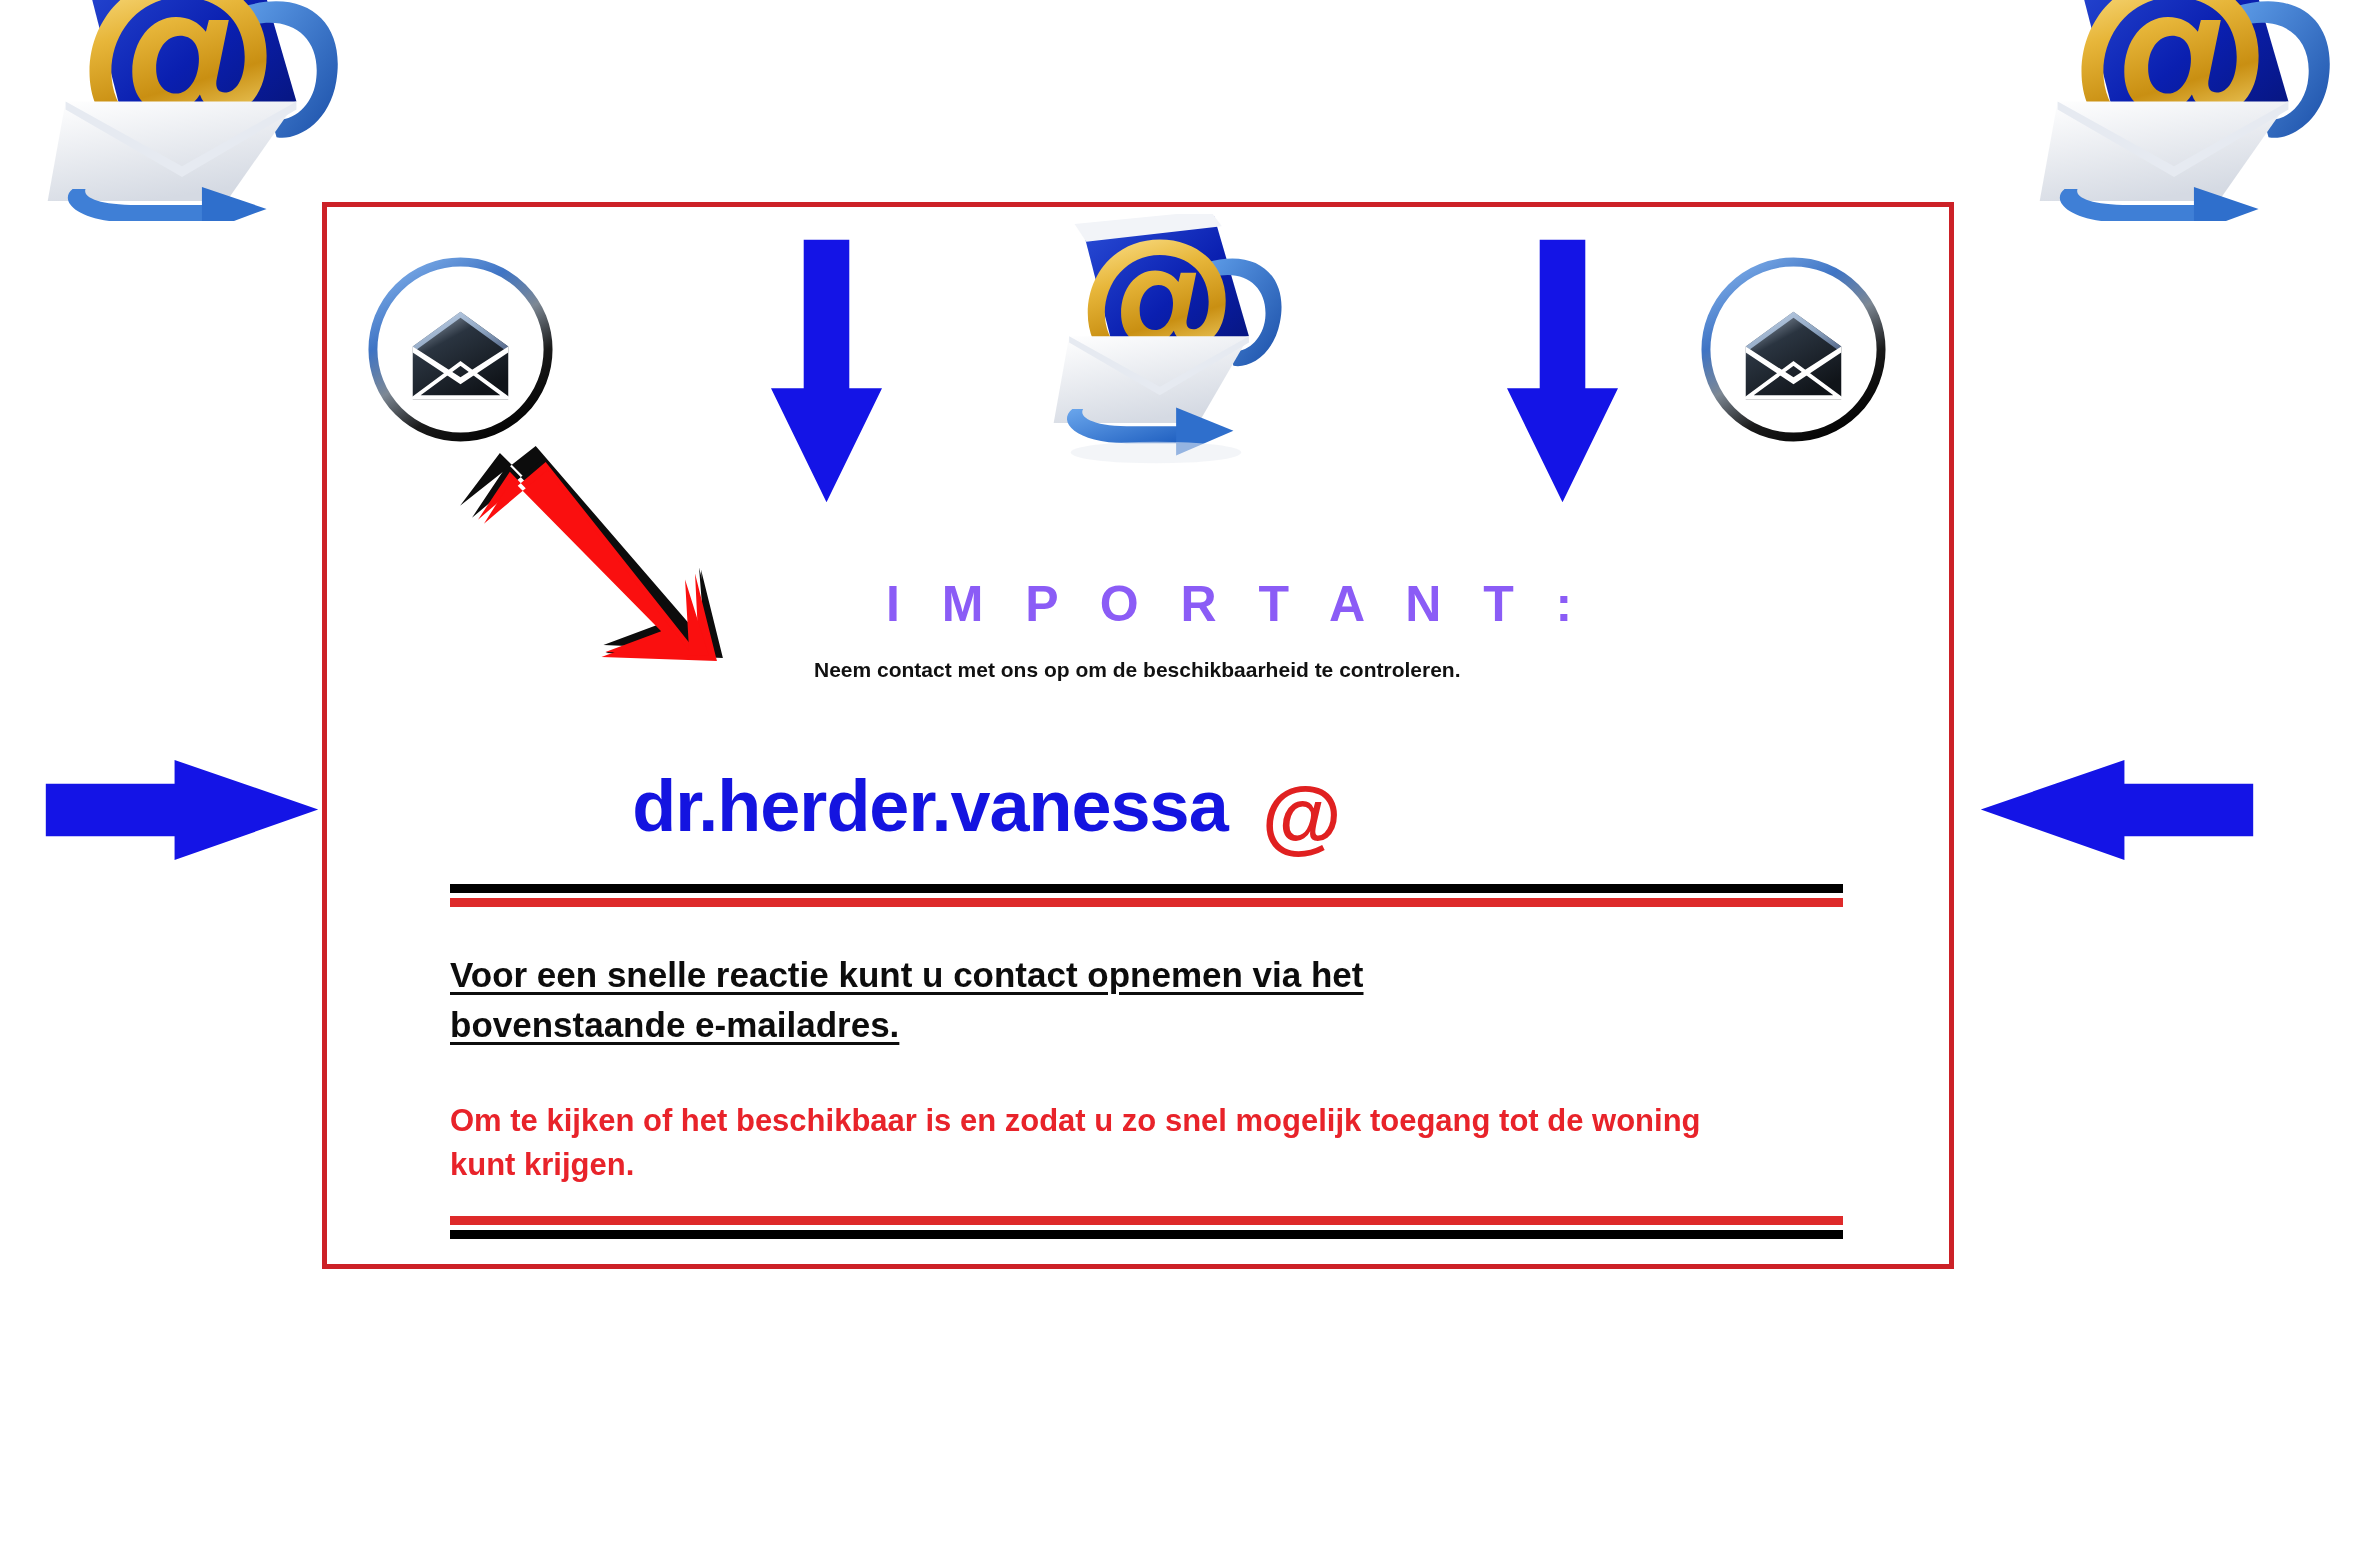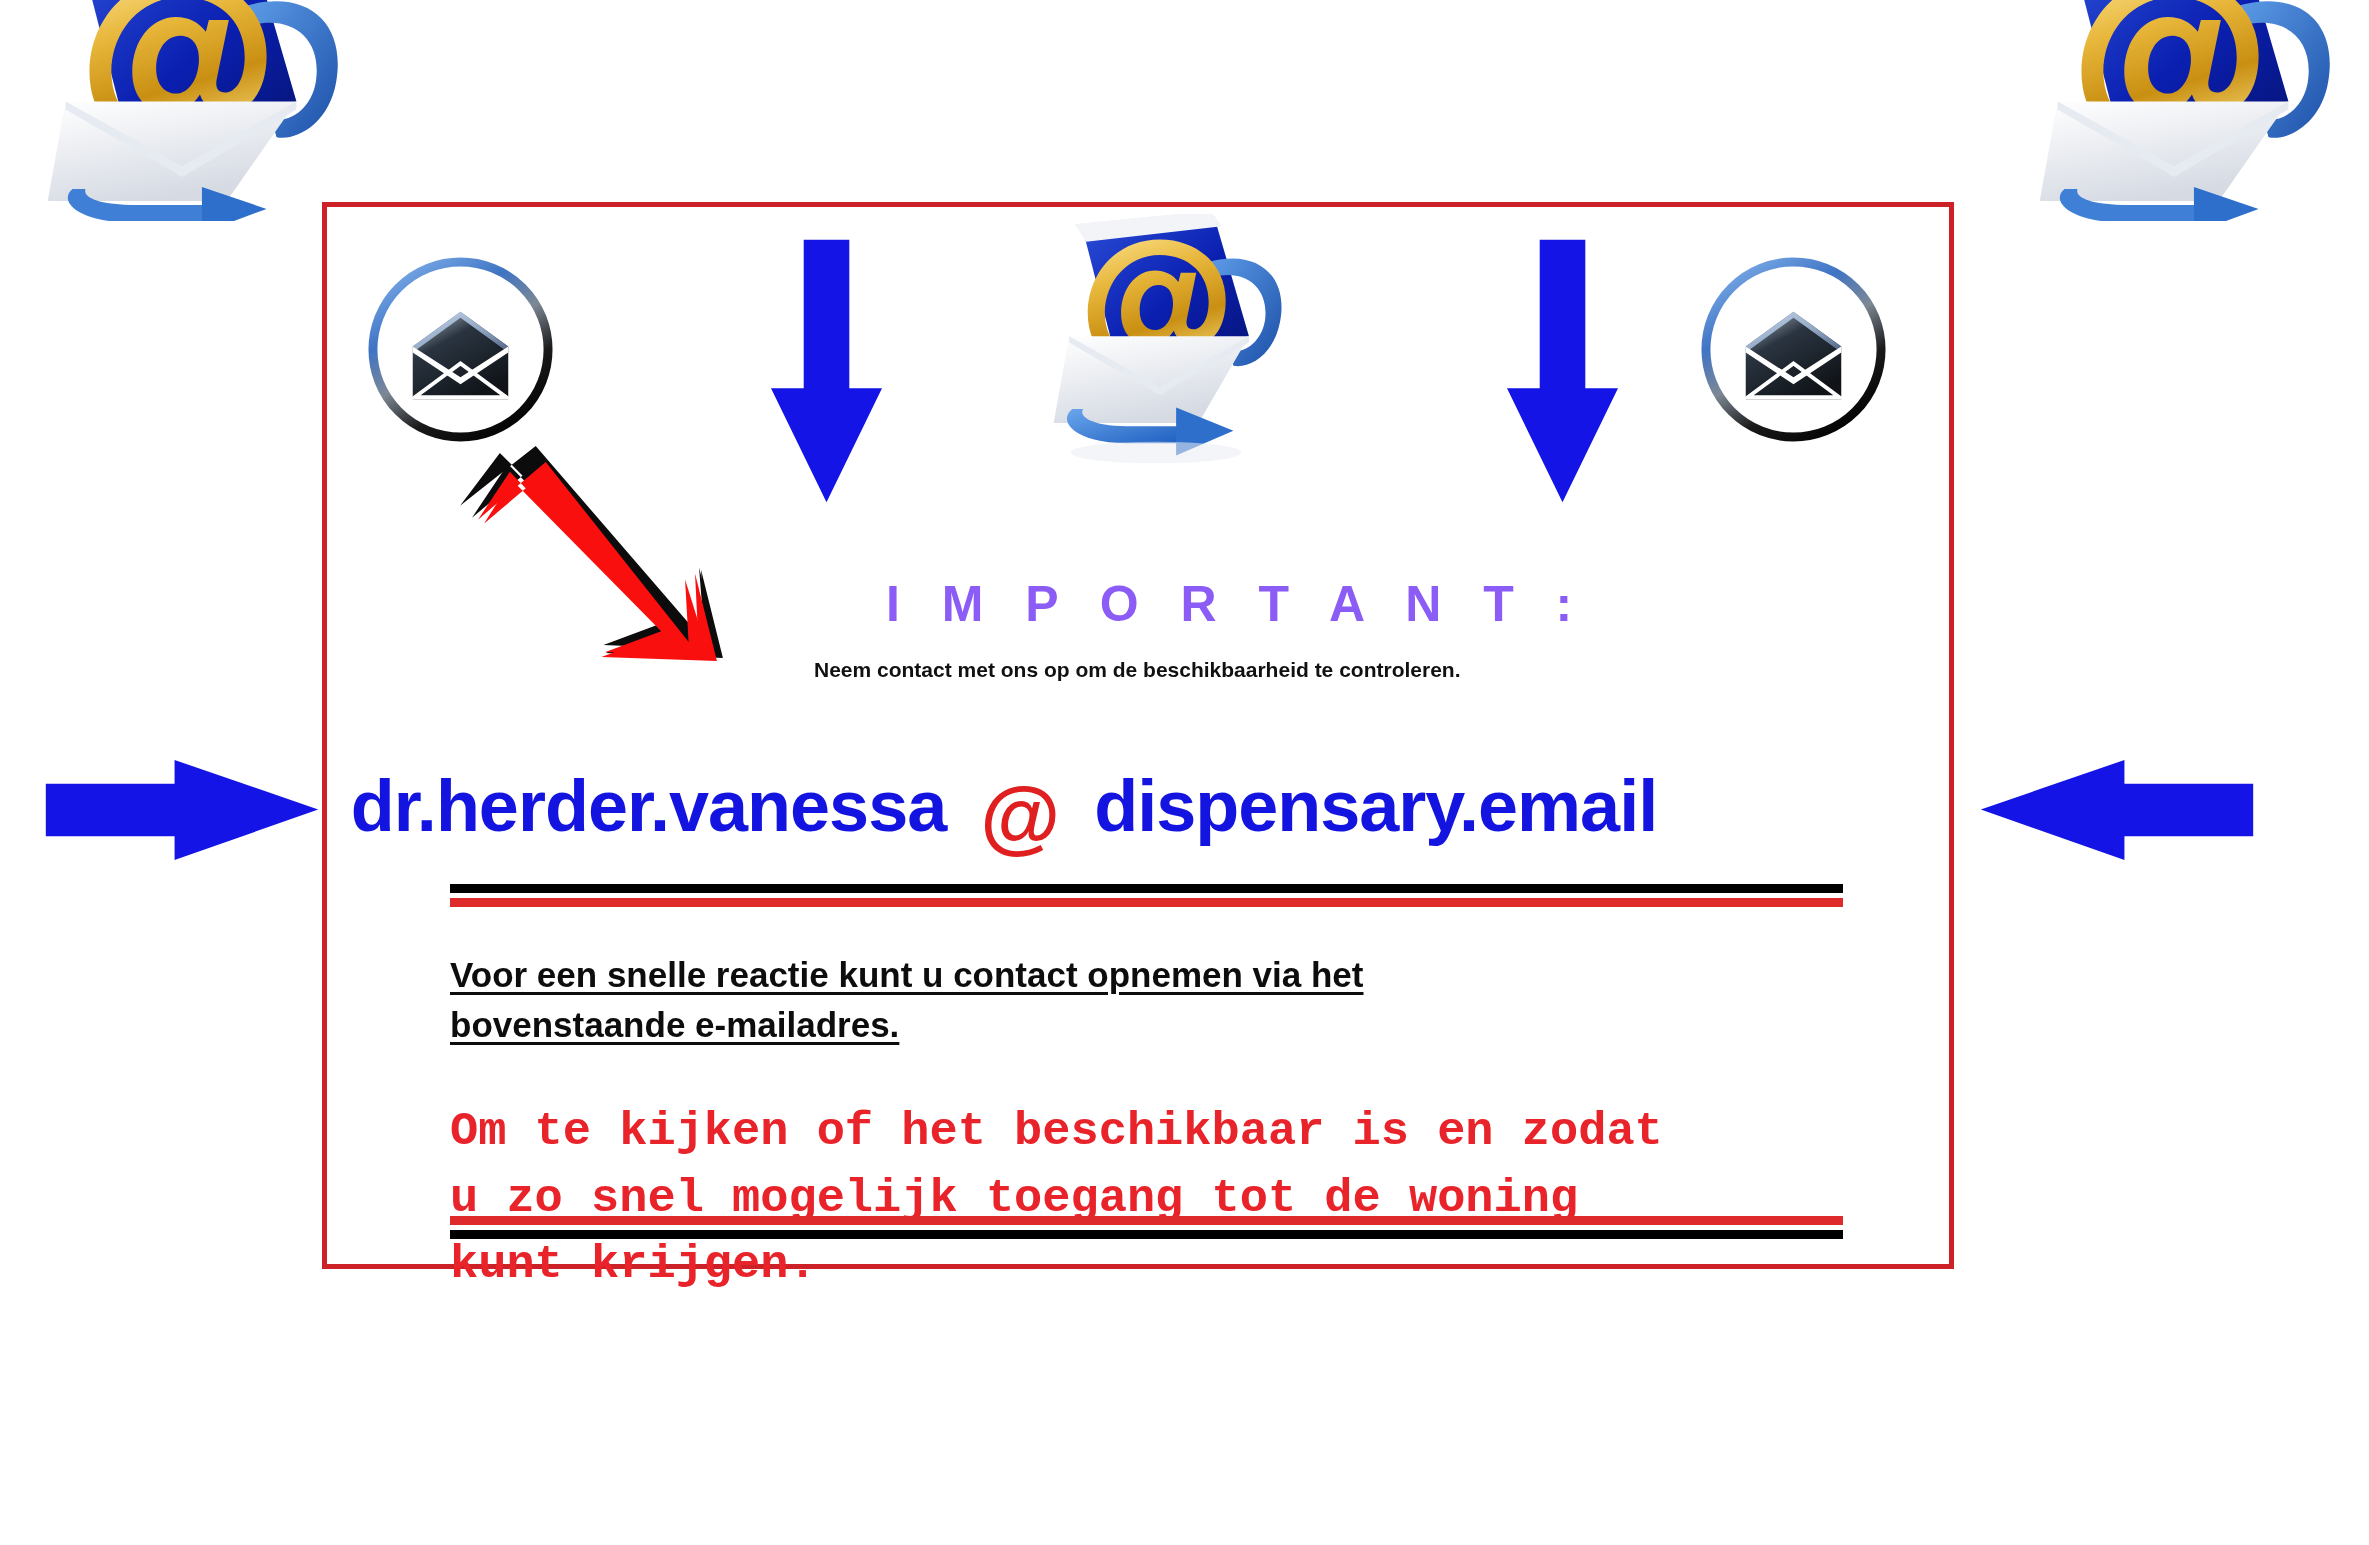--- a/index.html
+++ b/index.html
@@ -160,25 +160,24 @@
     line-height: 1.42;
     color: #0d0d0d;
   }
   #para-black .u { text-decoration: underline; text-underline-offset: 5px; }
 
   #para-red {
     position: absolute;
     left: 450px;
     top: 1099px;
     width: 1264px;
-    font-size: 47px;
+    font-size: 31px;
     font-weight: bold;
     line-height: 1.42;
     color: #e8232a;
-    font-family: Liberation Mono, monospace;
   }
 </style>
 </head>
 <body>
 
 <div class="corner-email tl">
   <svg viewBox="0 0 400 240" width="398" height="239" xmlns="http://www.w3.org/2000/svg">
     <defs>
       <linearGradient id="gTLcard" x1="0" y1="0" x2="1" y2="1">
         <stop offset="0%" stop-color="#2b4fd8"></stop>
@@ -386,21 +385,20 @@
   </svg>
 </div>
 
 <div id="important-heading">I M P O R T A N T :</div>
 
 <div id="contact-note">Neem contact met ons op om de beschikbaarheid te controleren.</div>
 
 <div id="email-row">
   <span class="email-part">dr.herder.vanessa</span>
   <span id="email-at">@</span>
-  <span class="email-part">dispensary.email</span>
 </div>
 
 <div class="divider top">
   <span class="bar bar-black"></span>
   <span class="bar bar-red"></span>
 </div>
 
 <div id="para-black">
   <span class="u">Voor een snelle reactie kunt u contact opnemen via het bovenstaande e-mailadres.</span>
 </div>

